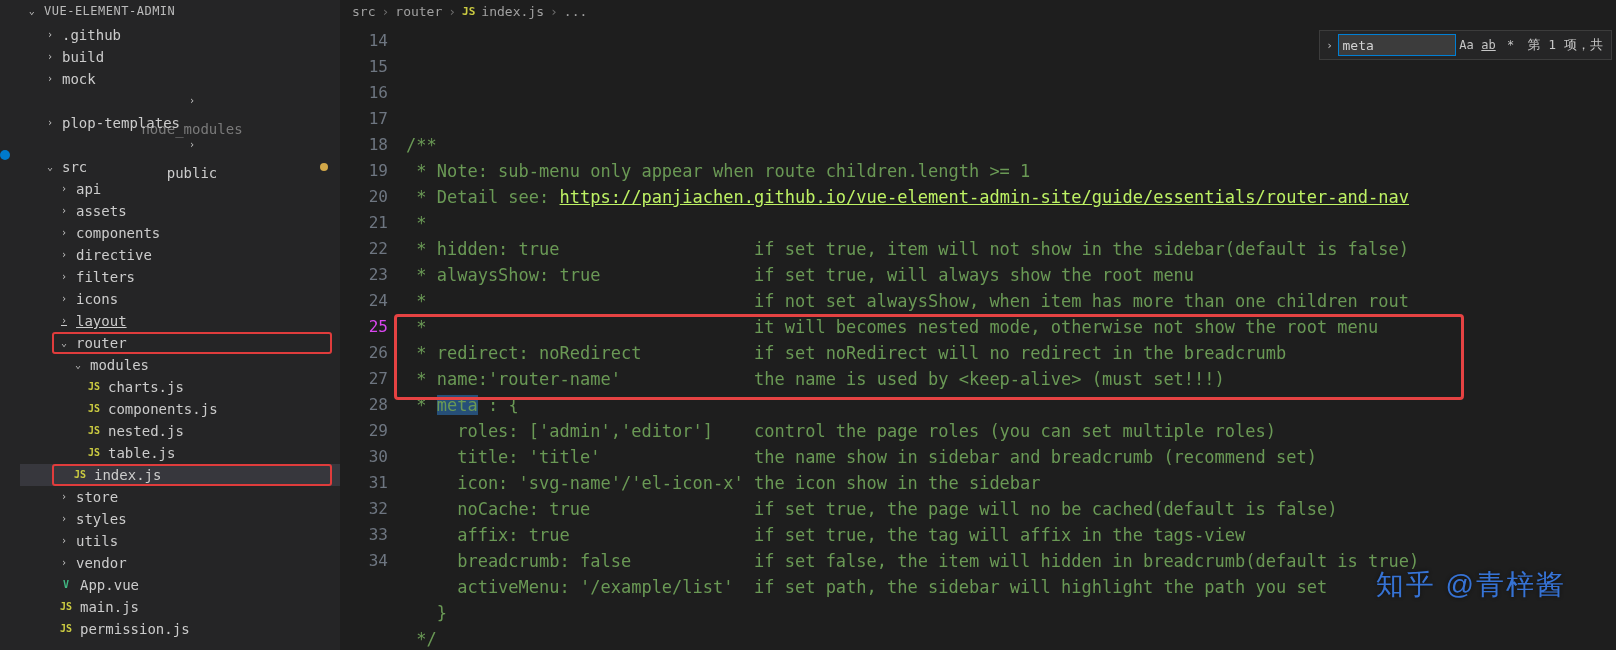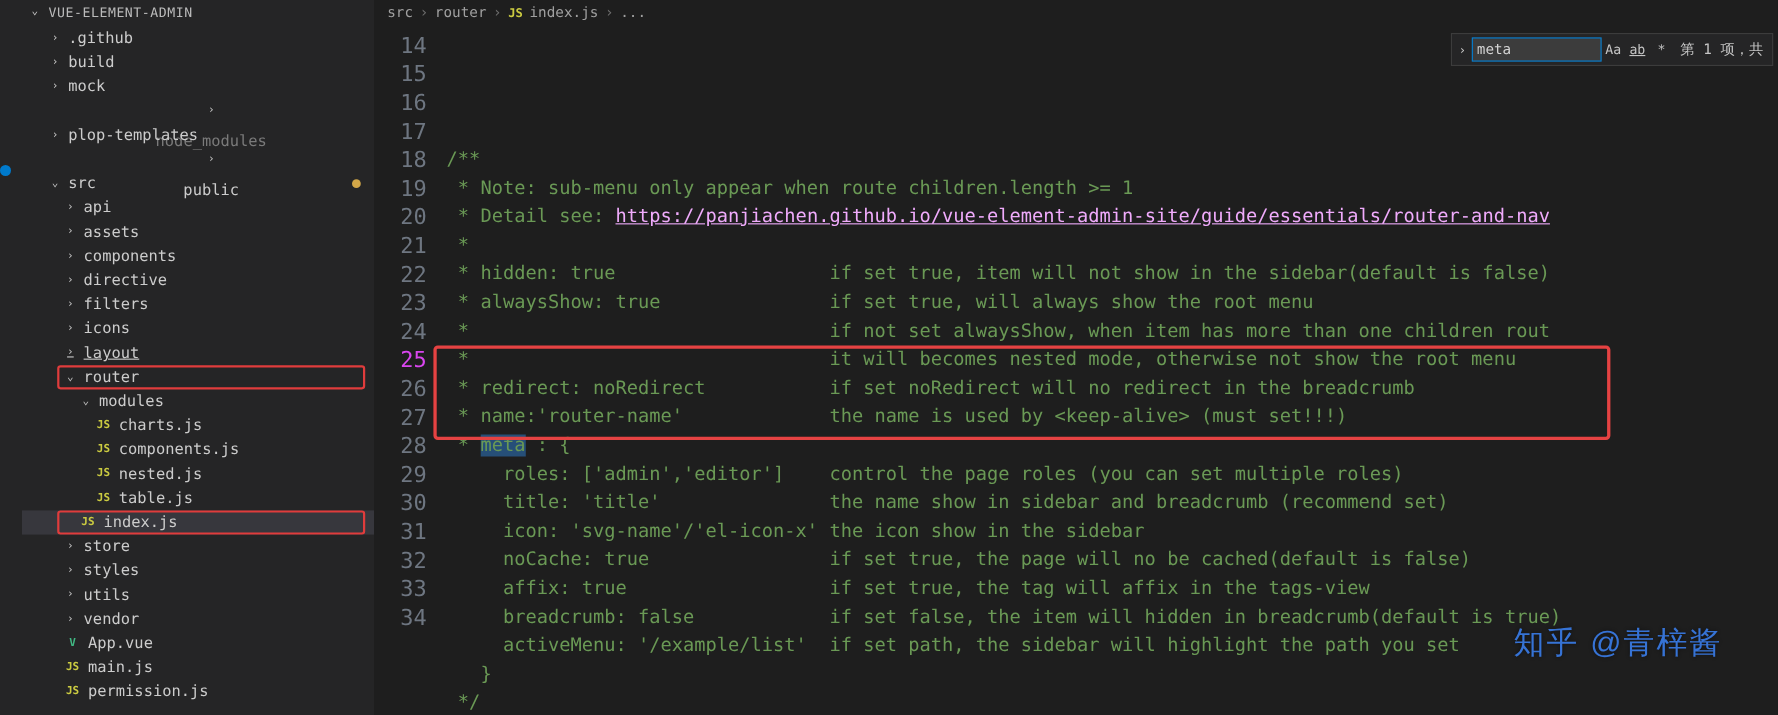--- a/index.html
+++ b/index.html
@@ -51,35 +51,35 @@
   .breadcrumb {
     height:24px; line-height:24px; padding-left:12px; background:#1e1e1e;
     color:#a0a0a0; font-size:13px; display:flex; align-items:center; gap:6px;
   }
   .breadcrumb .sep { color:#6e6e6e; }
   .bc-js { color:#cbcb41; font-size:11px; font-weight:bold; }
 
   .editor-wrap { position:relative; flex:1; overflow:hidden; }
   .gutter {
     position:absolute; left:0; top:0; bottom:0; width:58px;
-    text-align:right; color:#6e7681; font-size:20px; line-height:26px;
+    text-align:right; color:#6e7681; font-size:16px; line-height:26px;
     padding-top:4px; padding-right:10px;
   }
   .gutter div { height:26px; }
   .gutter .active-ln { color:#d946ef; }
 
   .code {
     margin-left:66px; padding-top:4px; font-size:17px; line-height:26px;
     white-space:pre; font-family:"Consolas","Menlo","Monaco",monospace;
     position:relative;
   }
   .code .cl { height:26px; }
   .tok-cmt   { color:#6a9955; }
   .tok-sel   { background:#264f78; }
-  .tok-link  { color:#f0abfc; text-decoration:underline; }
+  .tok-link  { color:#bef264; text-decoration:underline; }
 
   .code-redbox {
     position:absolute; border:3px solid #e54242; border-radius:4px; pointer-events:none;
   }
 
   
   .find {
     position:absolute; top:6px; right:4px; height:30px;
     background:#252526; border:1px solid #3c3c3c;
     display:flex; align-items:center; padding:0 2px; gap:0;

